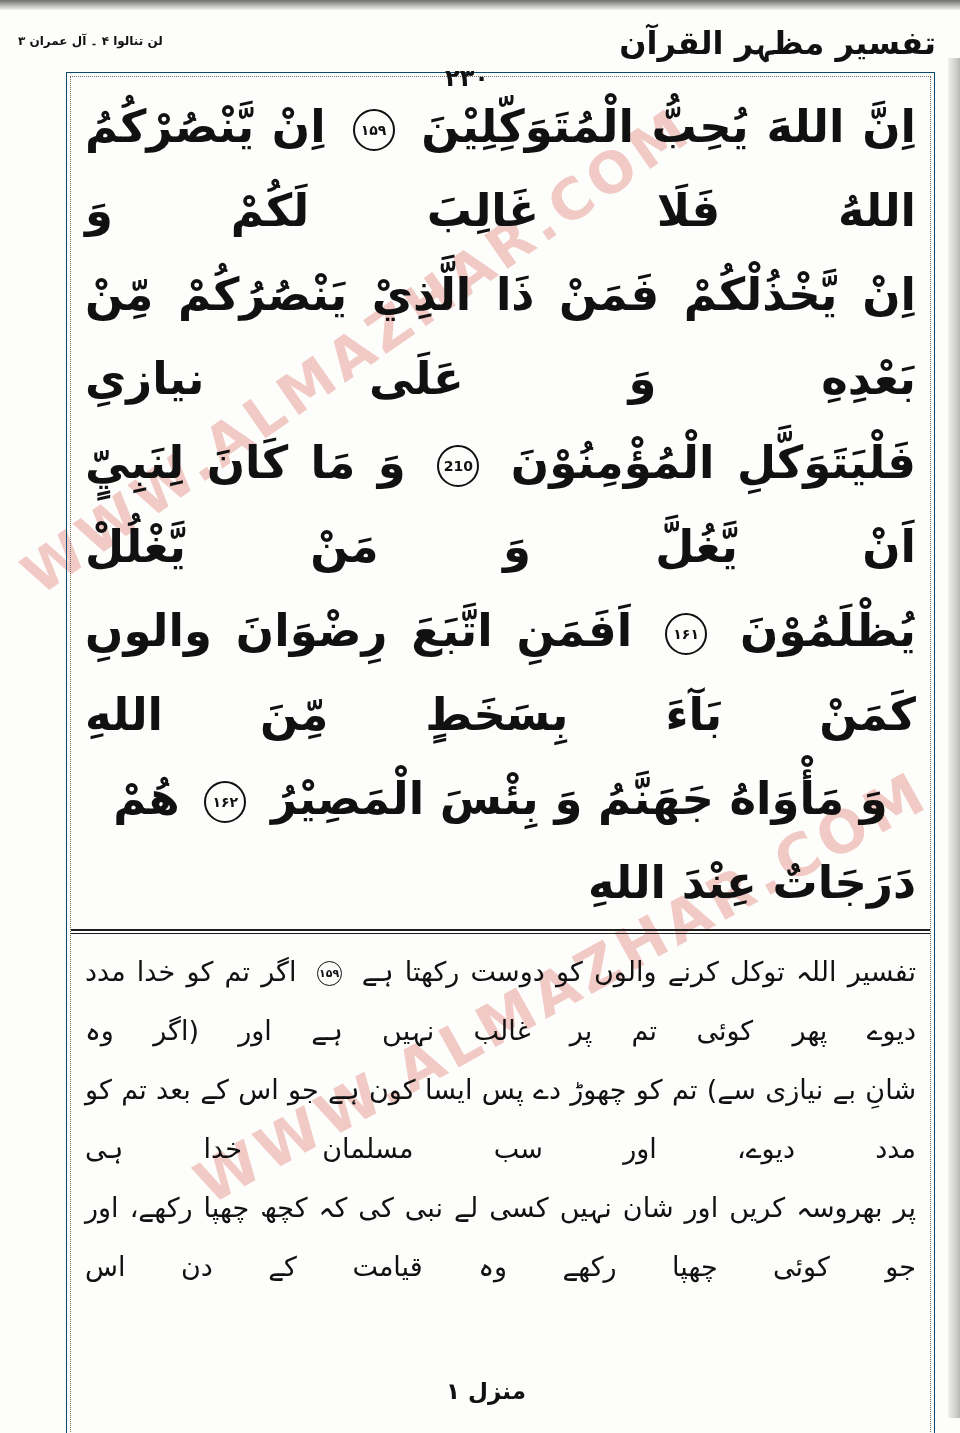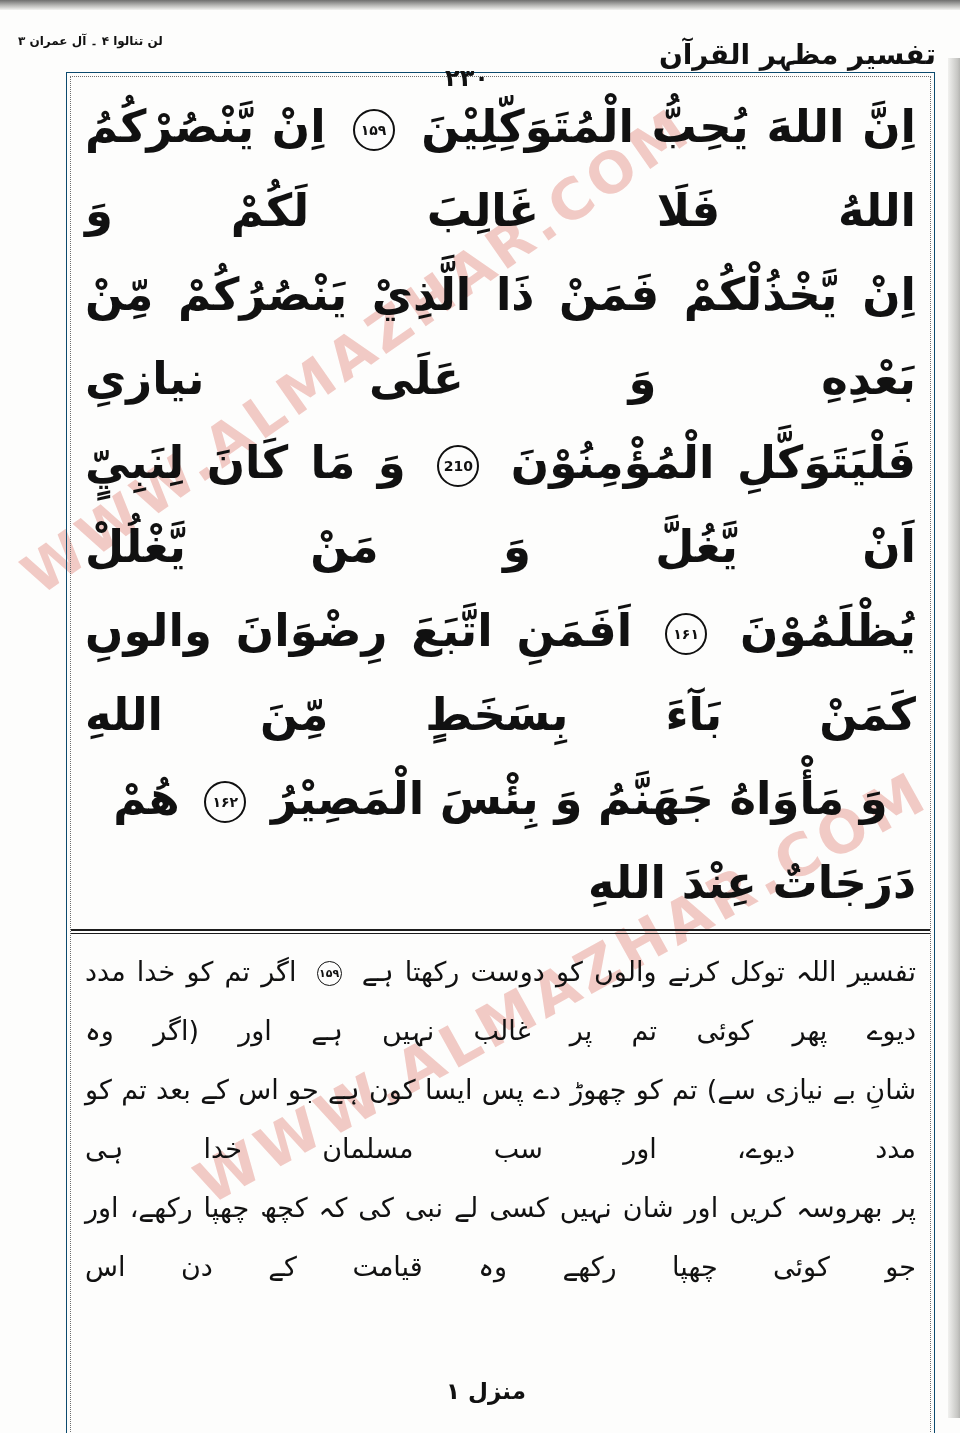--- a/index.html
+++ b/index.html
@@ -13,21 +13,21 @@
     background:linear-gradient(180deg,#6f6f6e 0%,#b9b9b7 55%,#f2f2f0 100%);}
   .scan-edge-right{position:absolute;top:58px;right:0;width:12px;height:1360px;
     background:linear-gradient(90deg,#f1f1ef 0%,#c6c6c3 80%,#b5b5b2 100%);}
   
   .wm{position:absolute;white-space:nowrap;font-weight:bold;
     letter-spacing:5px;opacity:.48;z-index:1;direction:ltr;text-align:center;}
   .wm1{left:-40px;top:330px;width:760px;font-size:56px;transform:rotate(-35deg);}
   .wm2{left:150px;top:960px;width:800px;font-size:58px;transform:rotate(-29deg);}
   
   .page-header{position:absolute;top:22px;left:0;right:0;height:46px;z-index:3;}
-  .hdr-right{position:absolute;right:24px;top:16px;font-size:28px;font-weight:bold;}
+  .hdr-right{position:absolute;right:24px;top:2px;font-size:32px;font-weight:bold;}
   .hdr-center{position:absolute;left:445px;top:8px;font-size:24px;font-weight:bold;letter-spacing:2px;margin-top:34px;}
   .hdr-left{position:absolute;left:18px;top:12px;font-size:12px;font-weight:bold;}
   
   .page-box{position:absolute;left:66px;top:72px;width:869px;height:1432px;
     border:1px solid #0c4a6e;box-sizing:border-box;z-index:2;background:transparent;}
   .page-box-inner{position:absolute;inset:3px;border:1px dotted #6e6e6e;overflow:hidden;}
   .divider{height:2px;border-top:2px solid #1d1d1d;border-bottom:1px solid #1d1d1d;}
   .sec{padding:0 14px;}
   .quran{padding:8px 14px 4px;}
   .q-line{font-size:45px;font-weight:bold;line-height:84px;

